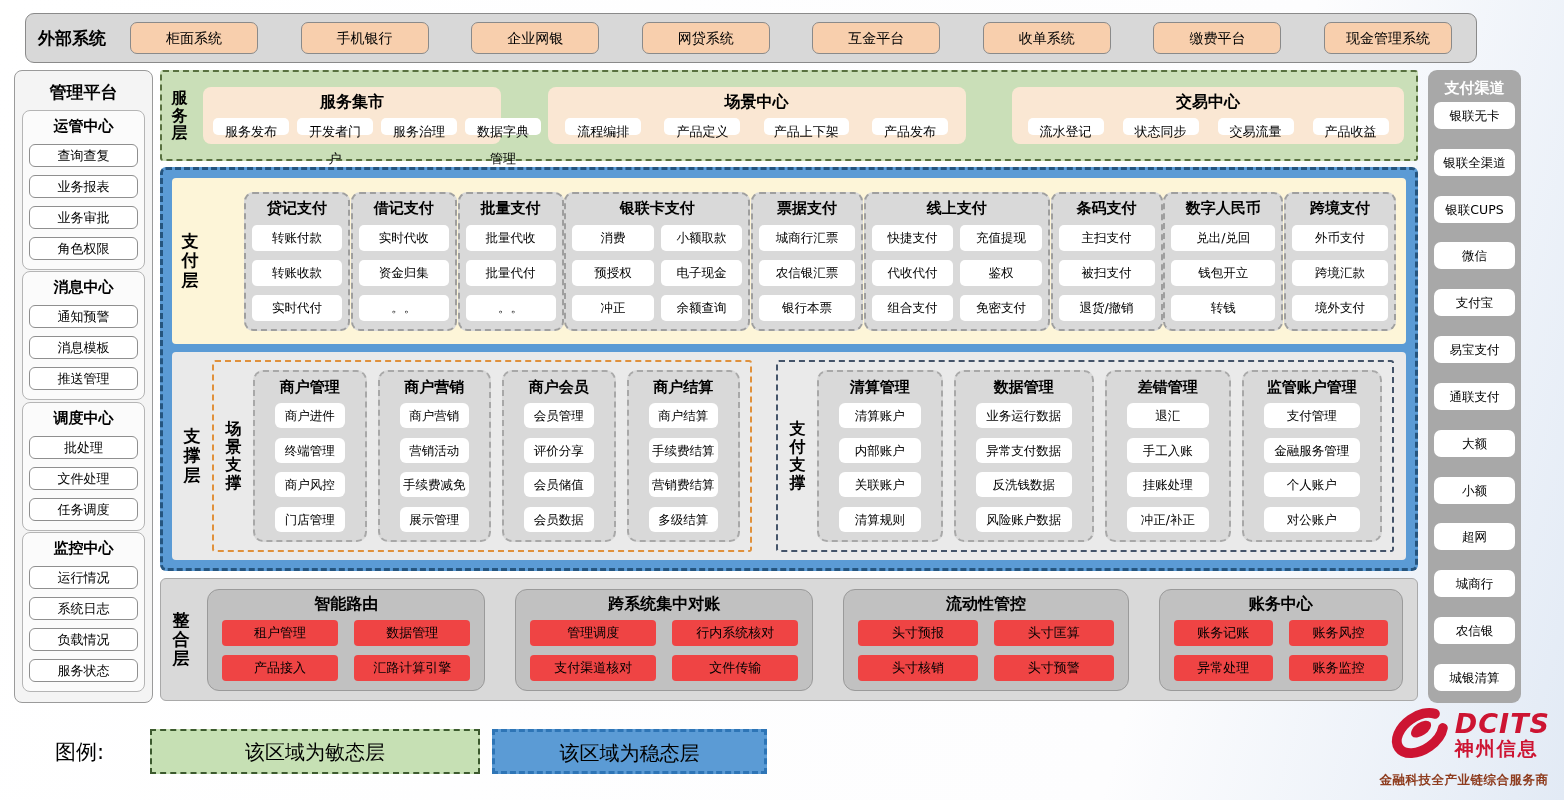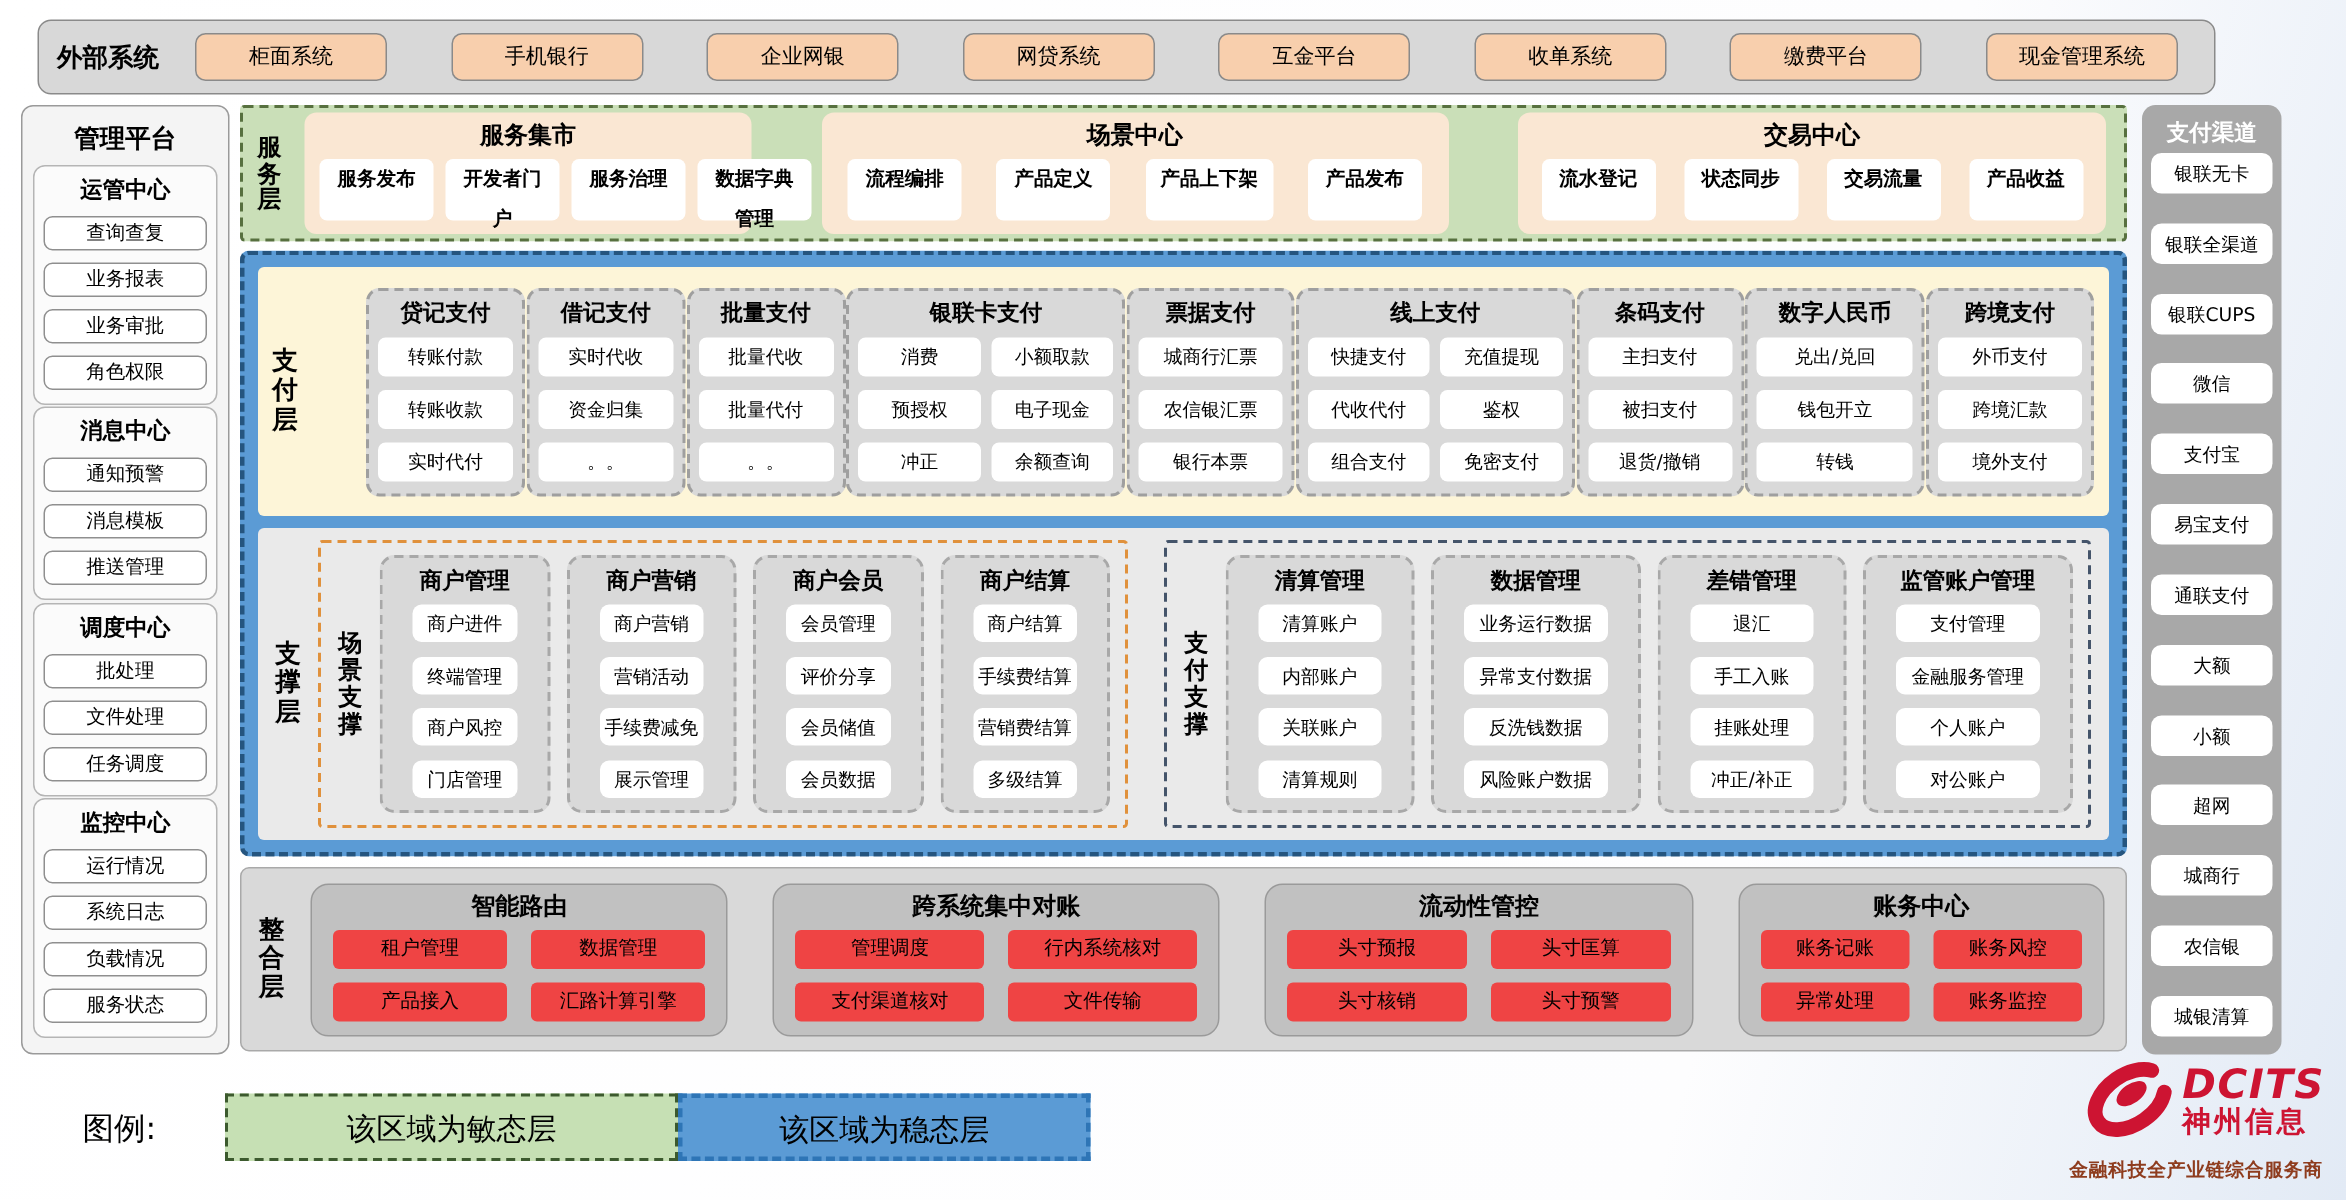--- a/index.html
+++ b/index.html
@@ -62,21 +62,21 @@
     background:#fae7d3; border-radius:8px; padding:5px 10px 9px;
     display:flex; flex-direction:column; gap:5px;
   }
   .service-panel.sp1 { width:298px; }
   .service-panel.sp2 { width:418px; }
   .service-panel.sp3 { width:392px; }
   .service-panel-title { font-size:16px; font-weight:bold; text-align:center; }
   .service-panel .cell-list { display:flex; justify-content:space-around; gap:8px; }
   .service-panel .cell {
     background:#fff; border-radius:5px; min-width:76px; padding:0 10px;
-    height:41px; line-height:27px; text-align:center; font-size:13px;font-weight:bold;
+    height:17px; line-height:27px; text-align:center; font-size:13px;
   }
   
   .stable-zone {
     flex:0 0 auto; height:404px;
     background:#5b9bd5; border:3px dashed #25557f; border-radius:6px;
     padding:8px 9px; display:flex; flex-direction:column; gap:8px;
   }
   
   .payment-layer {
     flex:0 0 auto; height:166px; background:#fdf5d8; border-radius:4px;
@@ -153,21 +153,21 @@
   .right-title { color:#fff; font-size:15px; font-weight:bold; text-align:center; padding-bottom:4px; }
   .right-sidebar .cell-list { flex:1; display:flex; flex-direction:column; justify-content:space-between; }
   .right-sidebar .cell {
     background:#fff; border-radius:7px; height:27px; line-height:27px;
     text-align:center; font-size:12.5px; white-space:nowrap;
   }
   
   .legend { position:absolute; left:55px; top:729px; display:flex; align-items:center; }
   .legend-label { font-size:21px; margin-right:46px; }
   .legend-box { height:45px; line-height:42px; text-align:center; font-size:20px; }
-  .legend-box.agile { width:302px; background:#c6e0b4; border:2px dashed #3c5a2e; }
+  .legend-box.agile { width:330px; background:#c6e0b4; border:2px dashed #3c5a2e; margin-right:12px; }
   .legend-box.stable { width:275px; background:#5b9bd5; border:3px dashed #2e75b6; }
   
   .logo { position:absolute; left:1378px; top:702px; width:172px; }
   .logo-row { display:flex; align-items:center; justify-content:flex-end; gap:4px; }
   .logo-texts { display:flex; flex-direction:column; align-items:flex-start; }
   .logo-brand { color:#cd1432; font-size:27px; font-weight:bold; font-style:italic; letter-spacing:1px; line-height:1; }
   .logo-company { color:#cd1432; font-size:19px; font-weight:bold; letter-spacing:2px; line-height:1.2; }
   .logo-tagline { color:#8e3c1e; font-size:12.5px; font-weight:bold; text-align:center; margin-top:4px; letter-spacing:0.5px; white-space:nowrap; }
 </style>
 </head>

